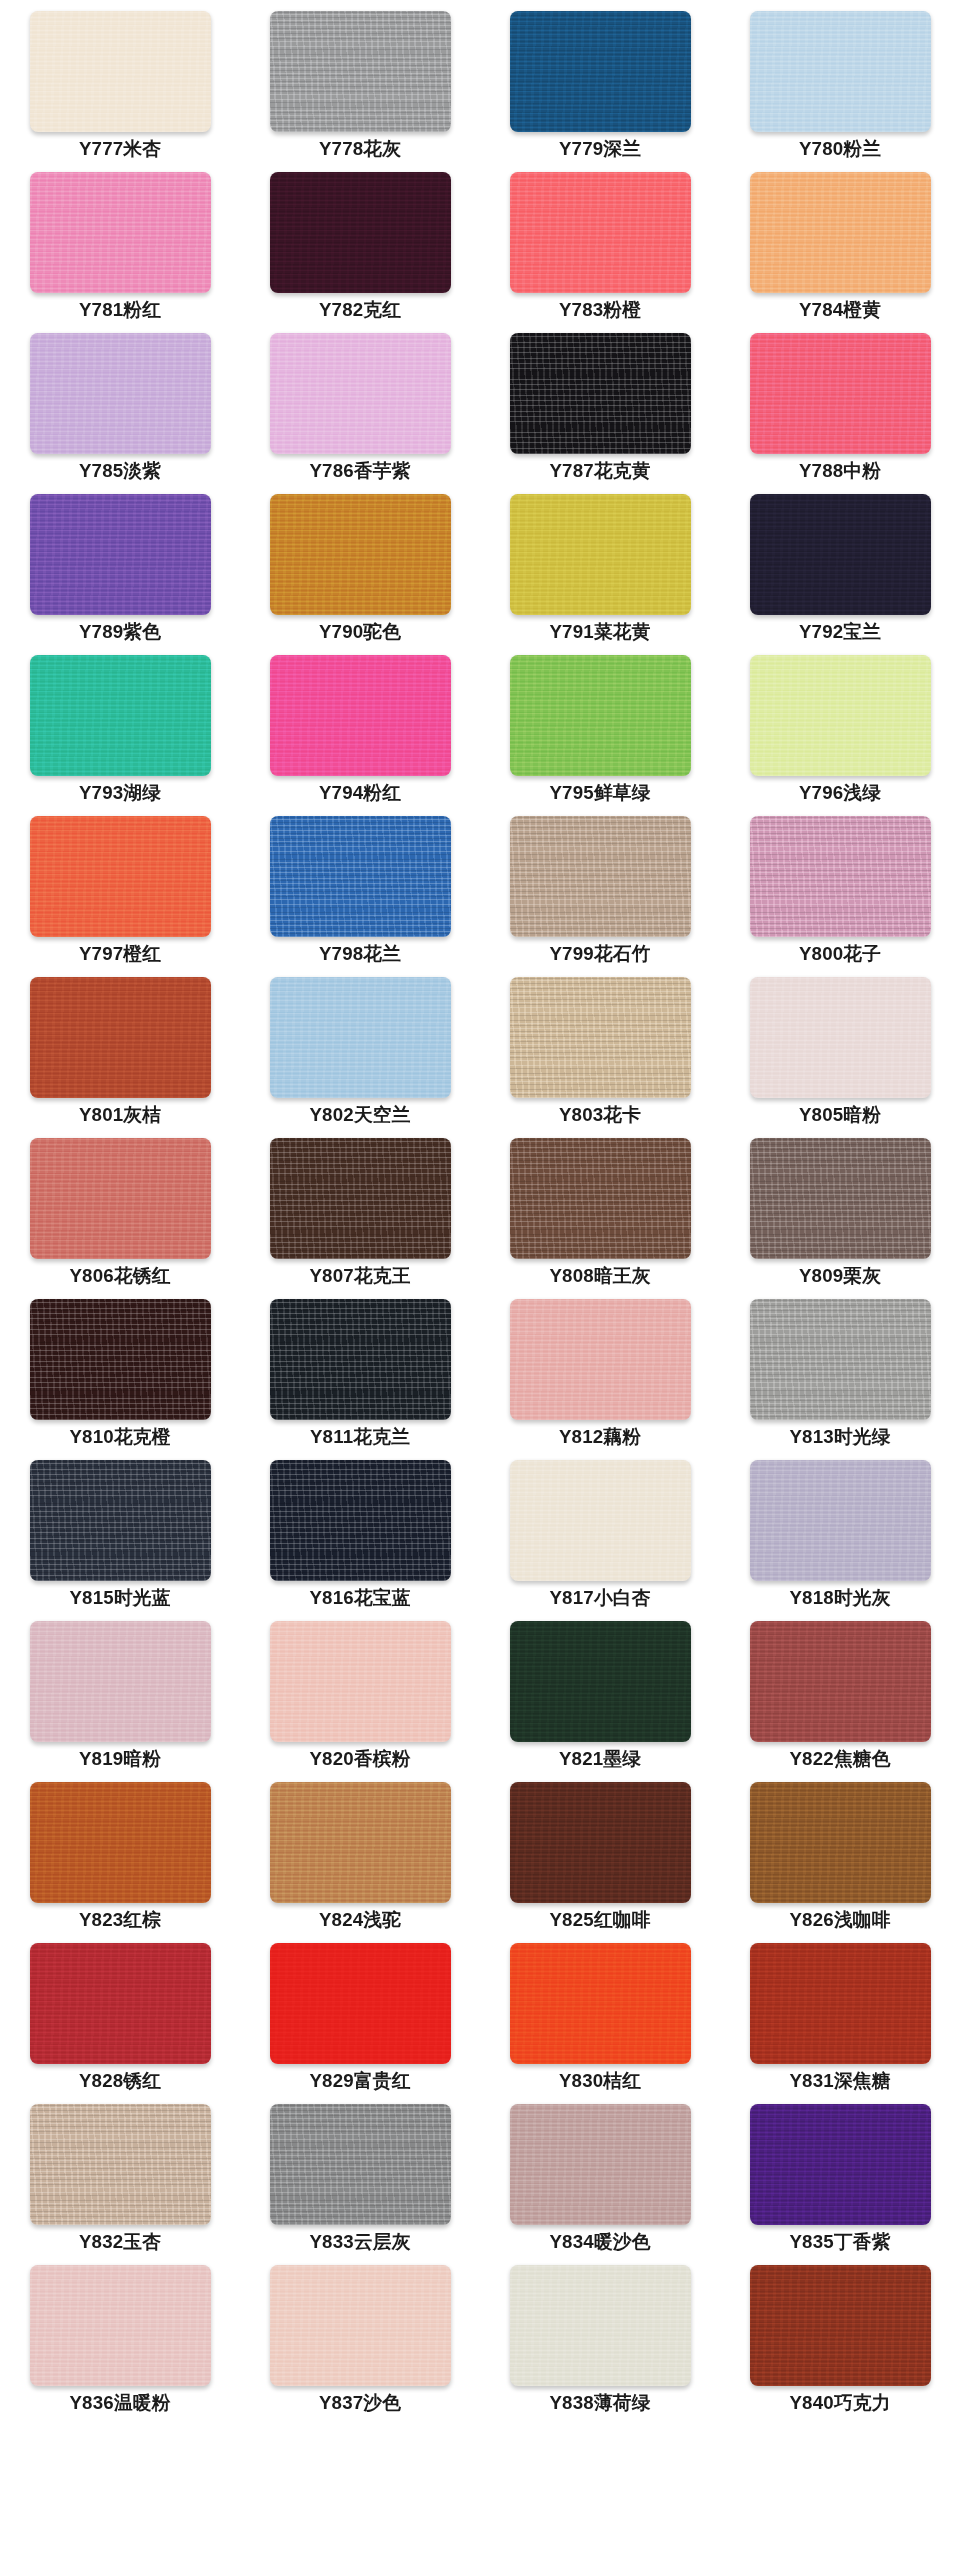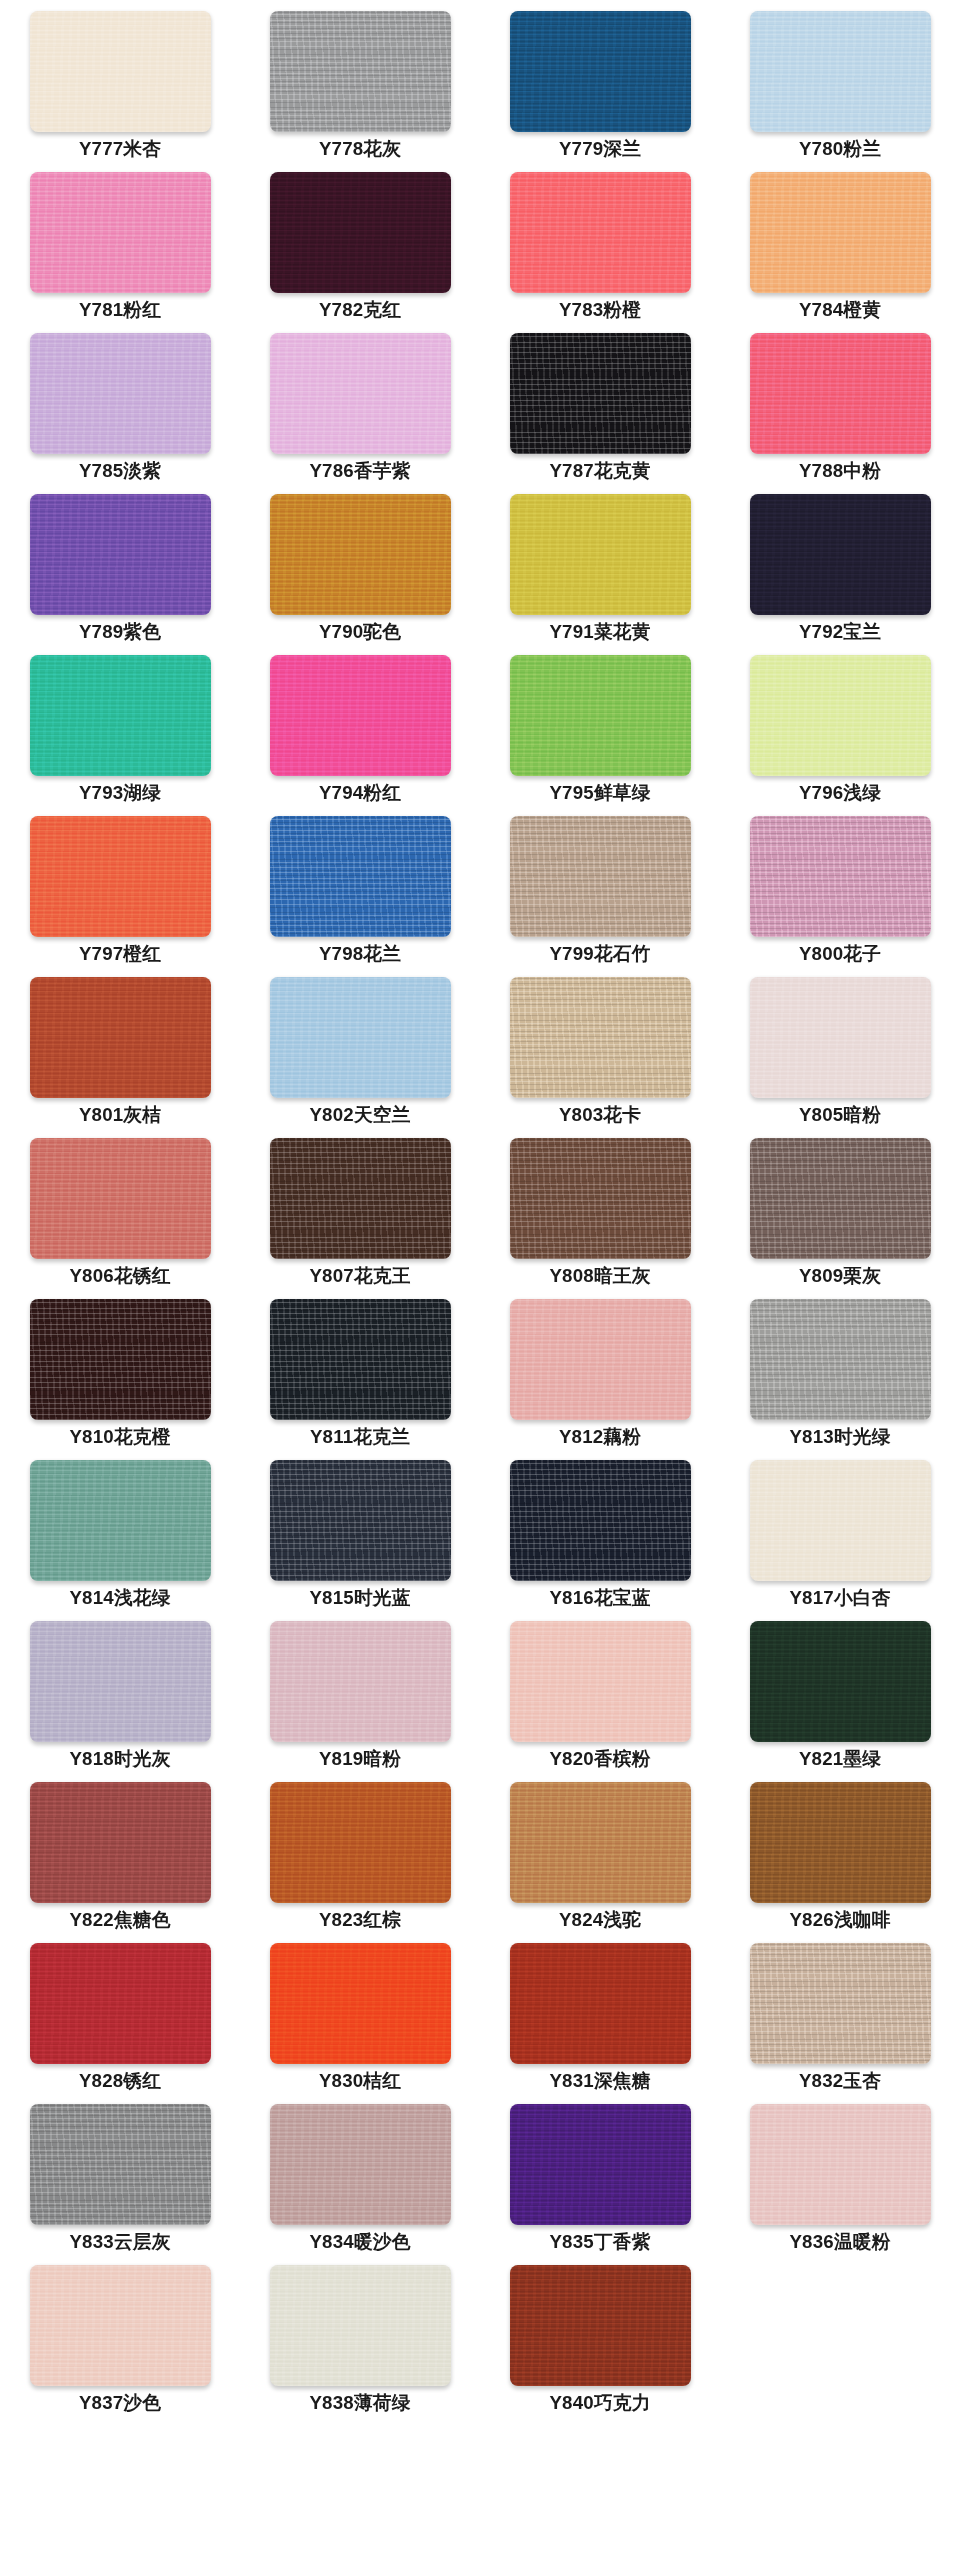--- a/index.html
+++ b/index.html
@@ -243,24 +243,20 @@
       </div>
       <div class="cell">
         <div class="swatch" style="background-color: rgb(232, 176, 173);"></div>
         <div class="label">Y812藕粉</div>
       </div>
       <div class="cell">
         <div class="swatch heather" style="background-color: rgb(168, 168, 166);"></div>
         <div class="label">Y813时光绿</div>
       </div>
       <div class="cell">
-        <div class="swatch" style="background-color: rgb(114, 166, 153);"></div>
-        <div class="label">Y814浅花绿</div>
-      </div>
-      <div class="cell">
         <div class="swatch heather" style="background-color: rgb(43, 50, 64);"></div>
         <div class="label">Y815时光蓝</div>
       </div>
       <div class="cell">
         <div class="swatch heather" style="background-color: rgb(27, 33, 48);"></div>
         <div class="label">Y816花宝蓝</div>
       </div>
       <div class="cell">
         <div class="swatch" style="background-color: rgb(238, 230, 216);"></div>
         <div class="label">Y817小白杏</div>
@@ -287,26 +283,34 @@
       </div>
       <div class="cell">
         <div class="swatch" style="background-color: rgb(186, 89, 38);"></div>
         <div class="label">Y823红棕</div>
       </div>
       <div class="cell">
         <div class="swatch" style="background-color: rgb(191, 133, 82);"></div>
         <div class="label">Y824浅驼</div>
       </div>
       <div class="cell">
+        <div class="swatch" style="background-color: rgb(92, 43, 32);"></div>
+        <div class="label">Y825红咖啡</div>
+      </div>
+      <div class="cell">
         <div class="swatch" style="background-color: rgb(143, 90, 43);"></div>
         <div class="label">Y826浅咖啡</div>
       </div>
       <div class="cell">
         <div class="swatch" style="background-color: rgb(182, 43, 52);"></div>
         <div class="label">Y828锈红</div>
+      </div>
+      <div class="cell">
+        <div class="swatch" style="background-color: rgb(232, 33, 29);"></div>
+        <div class="label">Y829富贵红</div>
       </div>
       <div class="cell">
         <div class="swatch" style="background-color: rgb(240, 72, 32);"></div>
         <div class="label">Y830桔红</div>
       </div>
       <div class="cell">
         <div class="swatch" style="background-color: rgb(168, 49, 31);"></div>
         <div class="label">Y831深焦糖</div>
       </div>
       <div class="cell">

